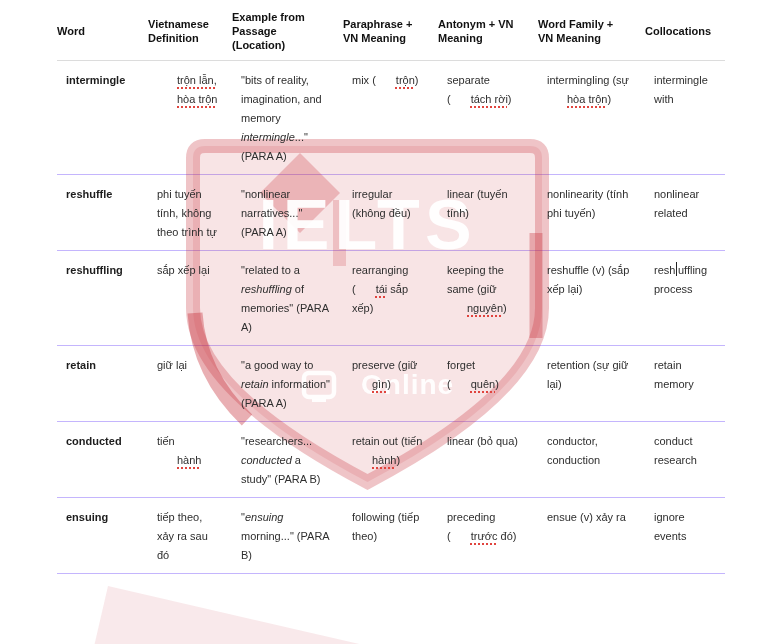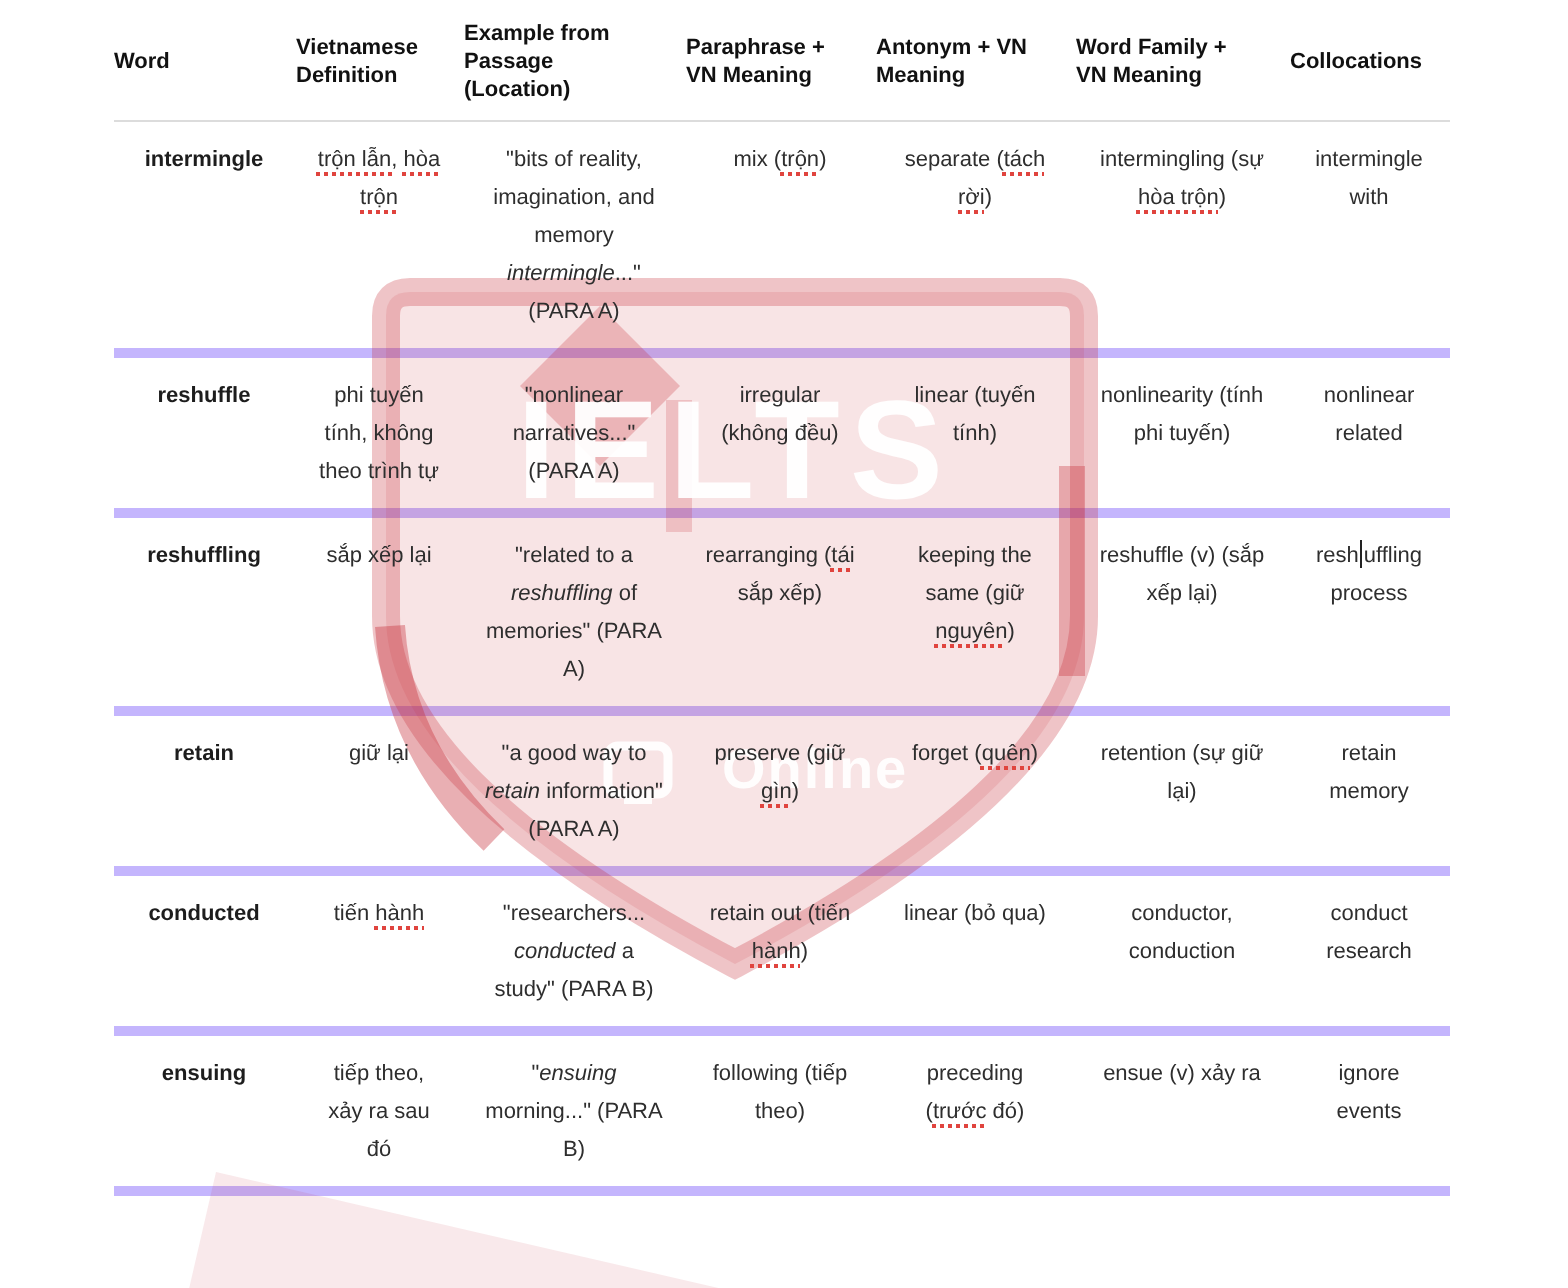--- a/index.html
+++ b/index.html
@@ -16,34 +16,35 @@
     width:668px;margin:2px 0 0 57px;position:relative;
   }
   th{
     font-size:11px;line-height:14px;font-weight:700;color:#111;
     text-align:left;vertical-align:middle;
     padding:8px 14px 8px 0;height:42px;
     border-bottom:1px solid #dcdcdc;
   }
   td{
     font-size:11px;line-height:19px;color:#2e2e2e;
-    vertical-align:top;text-align:center;
+    vertical-align:top;text-align:left;
     padding:10px 10px 8px 9px;
-    border-bottom:5px solid #c4b5fd;
+    border-bottom:1px solid #c4b5fd;
     word-wrap:break-word;
   }
   td.word{font-weight:700;color:#1d1d1d;}
   .cell-text{position:relative;z-index:10;display:block;}
   .it{font-style:italic;}
   .sp{
     text-decoration-line:underline;
     text-decoration-style:dotted;
     text-decoration-color:#e0443e;
     text-decoration-thickness:2px;
     text-underline-offset:3px;
+    margin-left:20px;
   }
   .caret{
     display:inline-block;width:1.5px;height:14px;background:#222;
     vertical-align:text-bottom;margin:0 0.5px;
   }
 
   
   .watermark{
     position:absolute;left:185px;top:138px;width:365px;height:352px;
     z-index:5;pointer-events:none;

